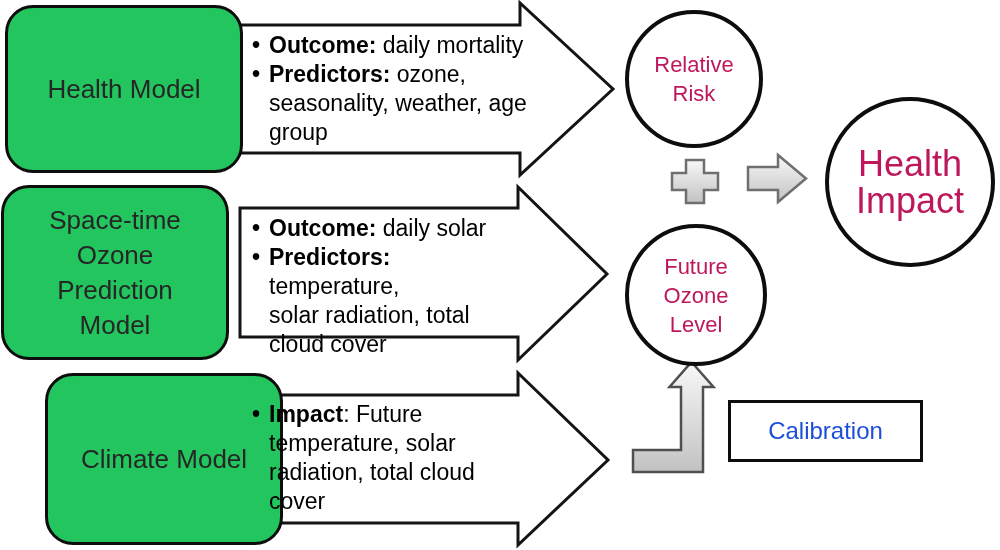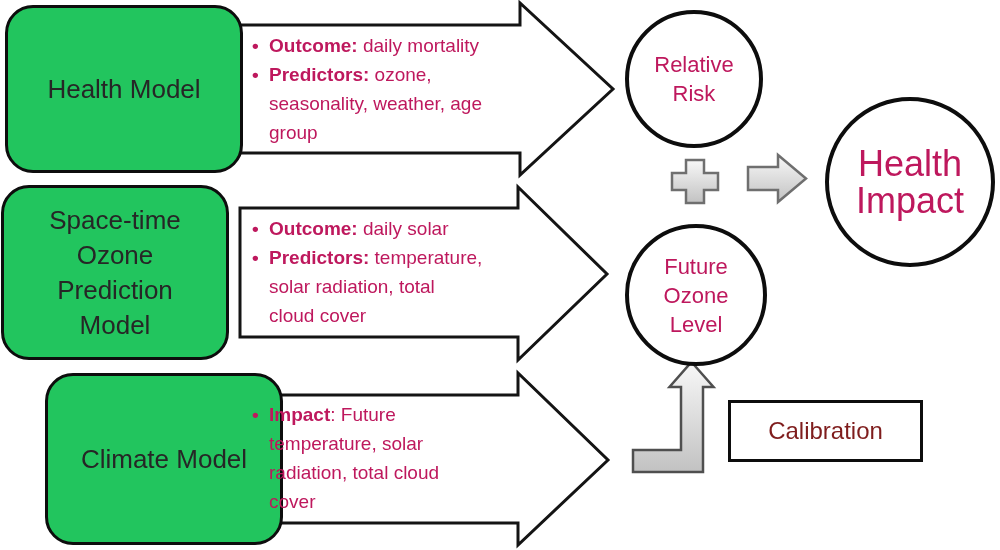--- a/index.html
+++ b/index.html
@@ -47,28 +47,28 @@
   .circle-hi{left:825px;top:97px;width:170px;height:170px;font-size:36px;line-height:37px;}
 
   
   .calibration-box{
     position:absolute;
     left:728px;top:400px;width:195px;height:62px;
     box-sizing:border-box;
     background:#ffffff;
     border:3px solid #0d0d0d;
     display:flex;align-items:center;justify-content:center;
-    font-size:24px;color:#7f1d1d;
+    font-size:24px;color:#1d4ed8;
   }
 
   
   .arrow-text{
     position:absolute;
-    font-size:19px;line-height:29px;
-    color:#be185d;
+    font-size:23px;line-height:29px;
+    color:#000000;
   }
   .at-health{left:252px;top:31px;width:288px;}
   .at-ozone{left:252px;top:214px;width:266px;}
   .at-climate{left:252px;top:400px;width:250px;}
   .bullet{
     position:relative;
     padding-left:17px;
   }
   .bullet::before{
     content:"\2022";

